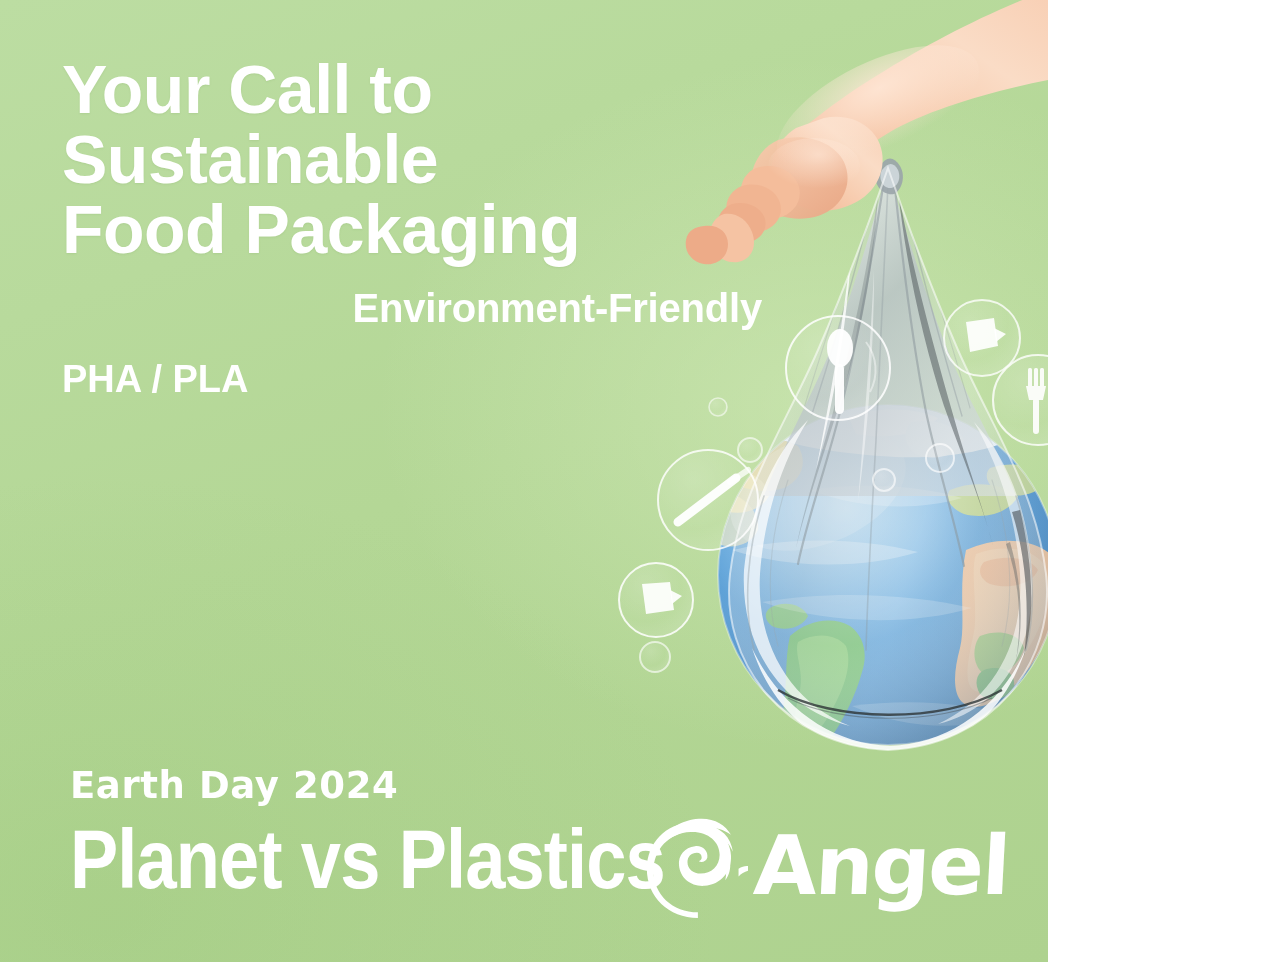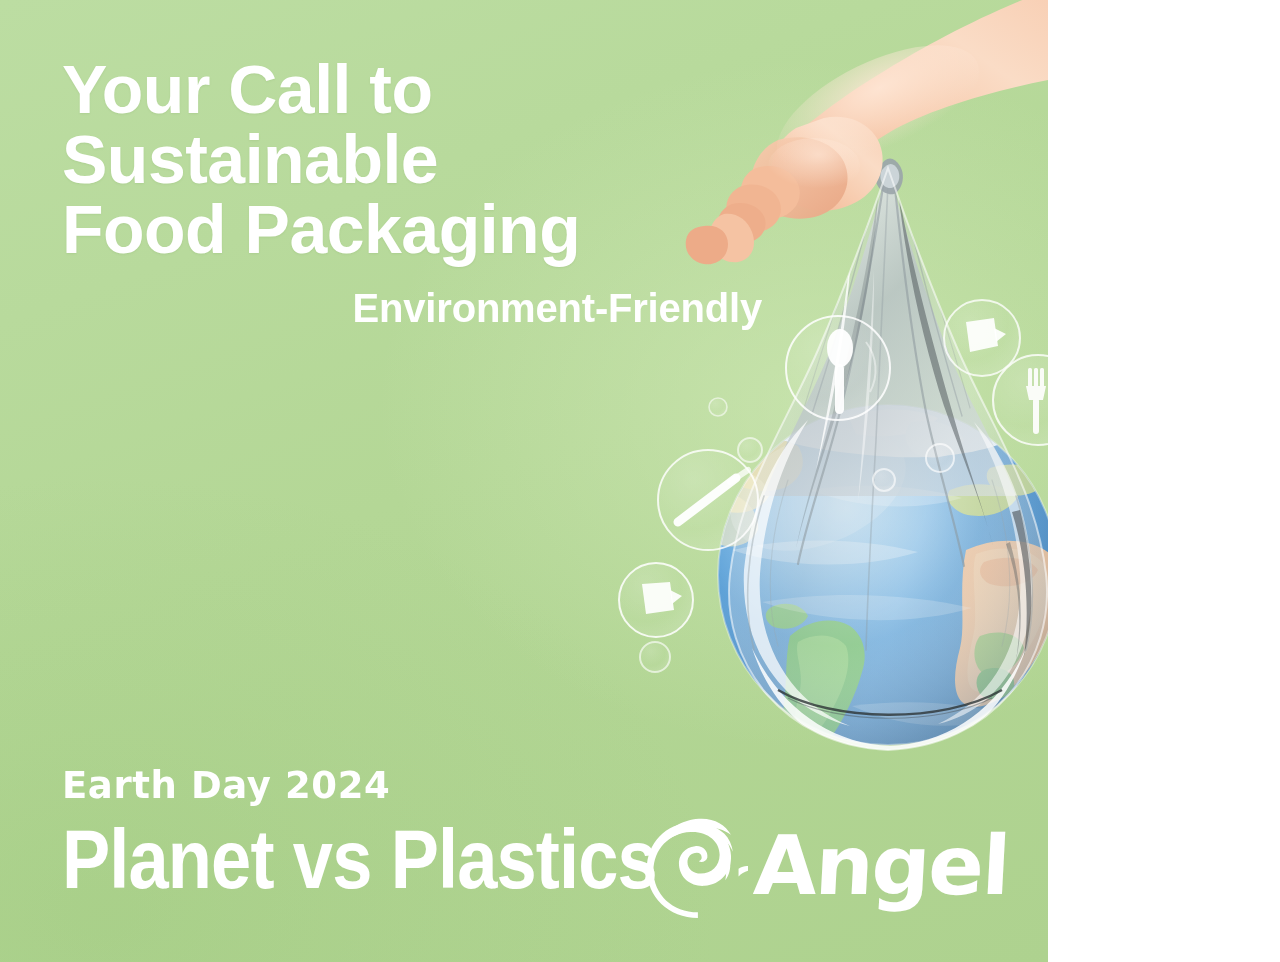--- a/index.html
+++ b/index.html
@@ -55,21 +55,21 @@
     color:#ffffff;
     font-weight:bold;
     font-size:38px;
     line-height:1.30;
   }
   .sub2 .ln{ display:block; }
 
   
   .bottom-block{
     position:absolute;
-    left:62px; bottom:62px;
+    left:70px; bottom:62px;
     z-index:40;
   }
   .eyebrow{
     color:#ffffff;
     font-family:"DejaVu Sans", sans-serif;
     font-weight:bold;
     font-size:37px;
     letter-spacing:0.6px;
     line-height:1;
     margin-bottom:14px;
@@ -399,20 +399,21 @@
   </div>
 
   <div class="copy-block">
     <h1 class="headline">
       <span class="ln">Your Call to</span>
       <span class="ln">Sustainable</span>
       <span class="ln">Food Packaging</span>
     </h1>
     <div class="sub1">Environment-Friendly</div>
     <div class="sub2">
+      <span class="ln">PHA / PLA</span>
     </div>
   </div>
 
   <div class="bottom-block">
     <div class="eyebrow">Earth Day 2024</div>
     <div class="bigline">Planet vs Plastics</div>
   </div>
 
   <div class="logo">
     <svg class="logo-mark" viewBox="0 0 110 110">

